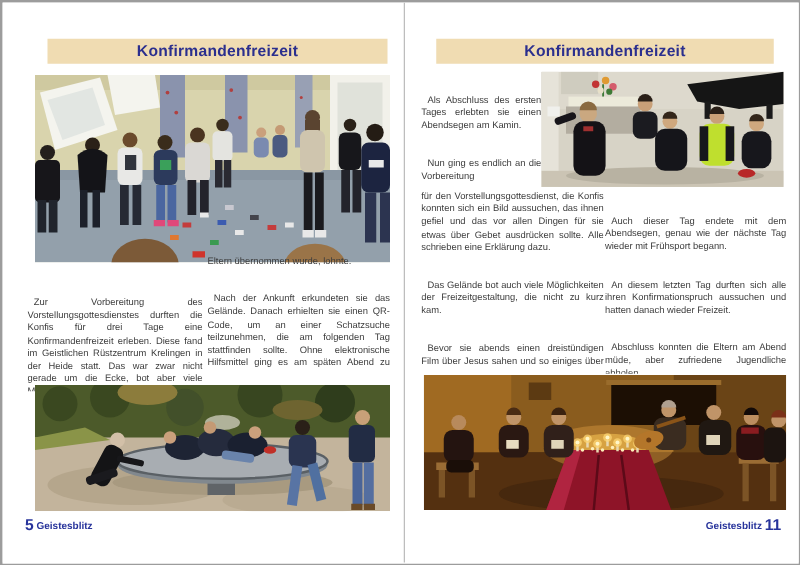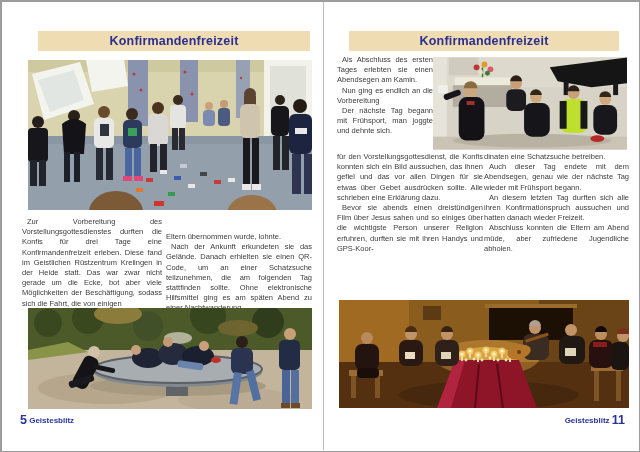--- a/index.html
+++ b/index.html
@@ -15,21 +15,21 @@
   .banner{
     position:absolute;height:20px;background:#f0dcb2;
     display:flex;align-items:center;justify-content:center;
     font-weight:bold;font-size:12.5px;letter-spacing:.2px;color:#2b2f8e;
   }
   .txt{
     position:absolute;font-size:7.5px;line-height:10.2px;color:#3c3c3c;
     text-align:justify;overflow:hidden;
   }
   .txt p{margin:0;}
-  .txt p.indent{text-indent:5px;}
+  .txt p.indent{text-indent:5px;margin-top:20px;}
   .photo{position:absolute;overflow:hidden;}
   .photo svg{display:block;}
   .footer{position:absolute;font-weight:bold;color:#27339b;font-size:8px;white-space:nowrap;}
   .footer .num{font-size:12.5px;vertical-align:-1px;}
 </style>
 </head>
 <body>
 
 <div class="canvas">
 
@@ -123,21 +123,21 @@
 
         <ellipse cx="88" cy="152" rx="27" ry="21" fill="#7c5a38"></ellipse>
         <ellipse cx="224" cy="154" rx="25" ry="19" fill="#9a7448"></ellipse>
       </svg>
     </div>
 
     <div class="txt" style="left:20px;top:215px;width:140px;height:96px;">
       <p class="indent">Zur Vorbereitung des Vorstellungsgottesdienstes durften die Konfis für drei Tage eine Konfirmandenfreizeit erleben. Diese fand im Geistlichen Rüstzentrum Krelingen in der Heide statt. Das war zwar nicht gerade um die Ecke, bot aber viele Möglichkeiten der Beschäftigung, sodass sich die Fahrt, die von einigen</p>
     </div>
 
-    <div class="txt" style="left:164px;top:230px;width:146px;height:92px;">
+    <div class="txt" style="left:164px;top:202px;width:146px;height:92px;">
       <p>Eltern übernommen wurde, lohnte.</p>
       <p class="indent">Nach der Ankunft erkundeten sie das Gelände. Danach erhielten sie einen QR-Code, um an einer Schatzsuche teilzunehmen, die am folgenden Tag stattfinden sollte. Ohne elektronische Hilfsmittel ging es am späten Abend zu einer Nachtwanderung.</p>
     </div>
 
     <div class="photo" style="left:26px;top:306px;width:284px;height:101px;">
       <svg width="284" height="101" viewBox="0 0 284 101">
         <rect width="284" height="101" fill="#c3b49c"></rect>
         <rect width="284" height="42" fill="#4c5a2a"></rect>
         <circle cx="20" cy="15" r="14" fill="#3a4820"></circle>
           <circle cx="60" cy="10" r="16" fill="#3a4820"></circle>
@@ -241,25 +241,25 @@
           <rect x="149" y="44" width="7" height="28" fill="#17171c"></rect>
         <circle cx="174" cy="42" r="6" fill="#cfa87e"></circle>
           <path d="M168,40 a6,6 0 0 1 12,0 z" fill="#33261a"></path>
         <rect x="162" y="48" width="24" height="30" rx="8" fill="#17171c"></rect>
         <ellipse cx="166" cy="82" rx="7" ry="3.5" fill="#b82828"></ellipse>
       </svg>
     </div>
 
     <div class="txt" style="left:13px;top:150px;width:146px;height:143px;">
       <p>für den Vorstellungsgottesdienst, die Konfis konnten sich ein Bild aussuchen, das ihnen gefiel und das vor allen Dingen für sie etwas über Gebet ausdrücken sollte. Alle schrieben eine Erklärung dazu.</p>
+      <p class="indent">Das Gelände bot auch viele Möglichkeiten der Freizeitgestaltung, die nicht zu kurz kam.</p>
       <p class="indent">Bevor sie abends einen dreistündigen Film über Jesus sahen und so einiges über die wichtigste Person unserer Religion erfuhren, durften sie mit ihren Handys und GPS-Koor-</p>
     </div>
 
     <div class="txt" style="left:160px;top:150px;width:145px;height:147px;">
-      <p>dinaten eine Schatzsuche betreiben.</p>
       <p class="indent">Auch dieser Tag endete mit dem Abendsegen, genau wie der nächste Tag wieder mit Frühsport begann.</p>
       <p class="indent">An diesem letzten Tag durften sich alle ihren Konfirmationspruch aussuchen und hatten danach wieder Freizeit.</p>
       <p class="indent">Abschluss konnten die Eltern am Abend müde, aber zufriedene Jugendliche abholen.</p>
     </div>
 
     <div class="photo" style="left:15px;top:298px;width:290px;height:108px;">
       <svg width="290" height="108" viewBox="0 0 290 108">
         <rect width="290" height="108" fill="#301a08"></rect>
         <rect width="290" height="62" fill="#8a5c1e"></rect>
         <rect x="200" width="90" height="62" fill="#6a4416"></rect>

